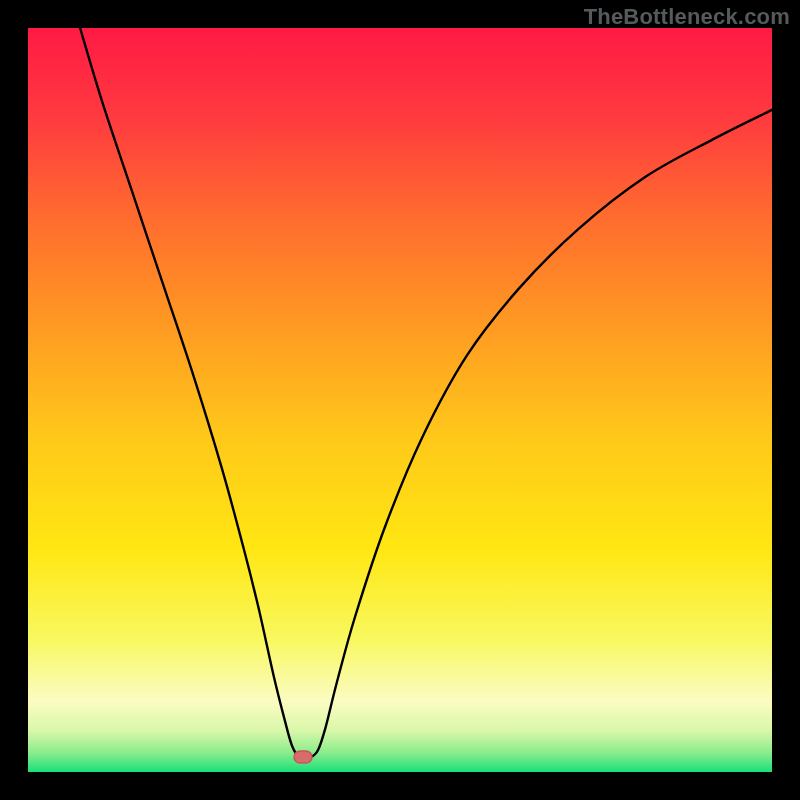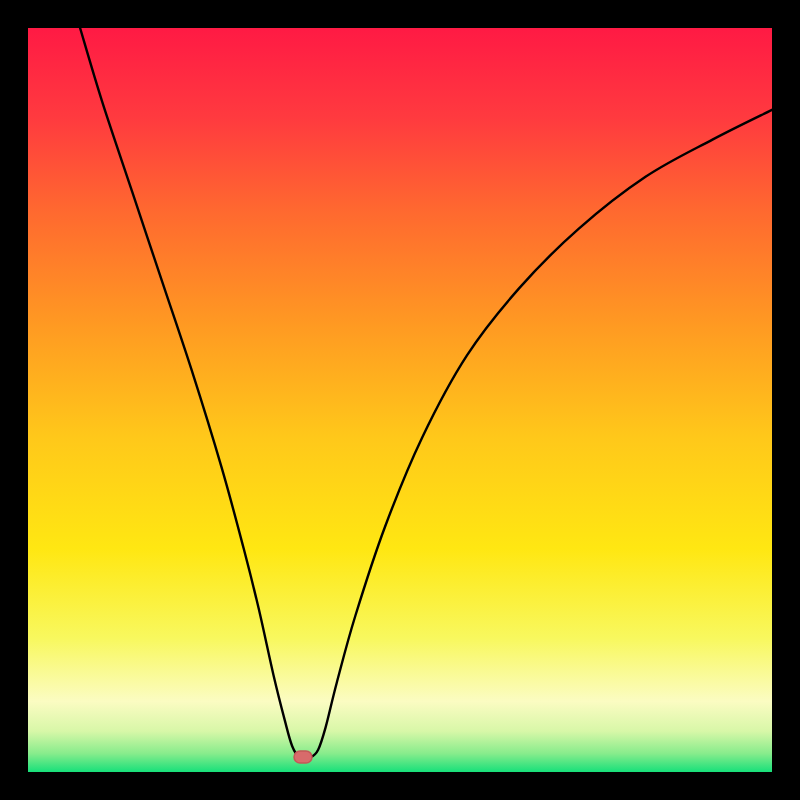--- a/index.html
+++ b/index.html
@@ -64,13 +64,14 @@
       </defs>
       <rect x="0" y="0" width="744" height="744" fill="url(#bg)"></rect>
     </svg>
     <svg class="curve" width="744" height="744" viewBox="0 0 744 744" preserveAspectRatio="none">
       <path id="curvePath" d="M 52.08 0.00 C 55.80 12.40, 65.72 47.12, 74.40 74.40 C 83.08 101.68, 94.24 133.92, 104.16 163.68 C 114.08 193.44, 124.00 223.20, 133.92 252.96 C 143.84 282.72, 153.76 311.24, 163.68 342.24 C 173.60 373.24, 184.76 409.20, 193.44 438.96 C 202.12 468.72, 209.56 497.24, 215.76 520.80 C 221.96 544.36, 225.68 559.24, 230.64 580.32 C 235.60 601.40, 241.18 628.68, 245.52 647.28 C 249.86 665.88, 253.58 680.14, 256.68 691.92 C 259.78 703.70, 261.64 711.76, 264.12 717.96 C 266.60 724.16, 268.46 727.26, 271.56 729.12 C 274.66 730.98, 279.62 730.36, 282.72 729.12 C 285.82 727.88, 287.68 726.64, 290.16 721.68 C 292.64 716.72, 294.50 710.52, 297.60 699.36 C 300.70 688.20, 303.80 673.32, 308.76 654.72 C 313.72 636.12, 319.30 613.80, 327.36 587.76 C 335.42 561.72, 345.96 528.24, 357.12 498.48 C 368.28 468.72, 380.68 437.72, 394.32 409.20 C 407.96 380.68, 422.84 352.16, 438.96 327.36 C 455.08 302.56, 472.44 281.48, 491.04 260.40 C 509.64 239.32, 529.48 219.48, 550.56 200.88 C 571.64 182.28, 595.20 163.68, 617.52 148.80 C 639.84 133.92, 663.40 122.76, 684.48 111.60 C 705.56 100.44, 734.08 86.80, 744.00 81.84" fill="none" stroke="#000000" stroke-width="2.4" stroke-linecap="round" stroke-linejoin="round"></path>
     </svg>
     <svg class="marker" id="marker" width="20" height="14" viewBox="0 0 20 14" style="left: 275.28px; top: 729.12px;">
       <rect x="1" y="1" width="18" height="12" rx="6" ry="6" fill="#d86b6b" stroke="#c45858" stroke-width="1.5"></rect>
     </svg>
   </div>
+  <div class="watermark">TheBottleneck.com</div>
 </div>
 
 </body></html>

